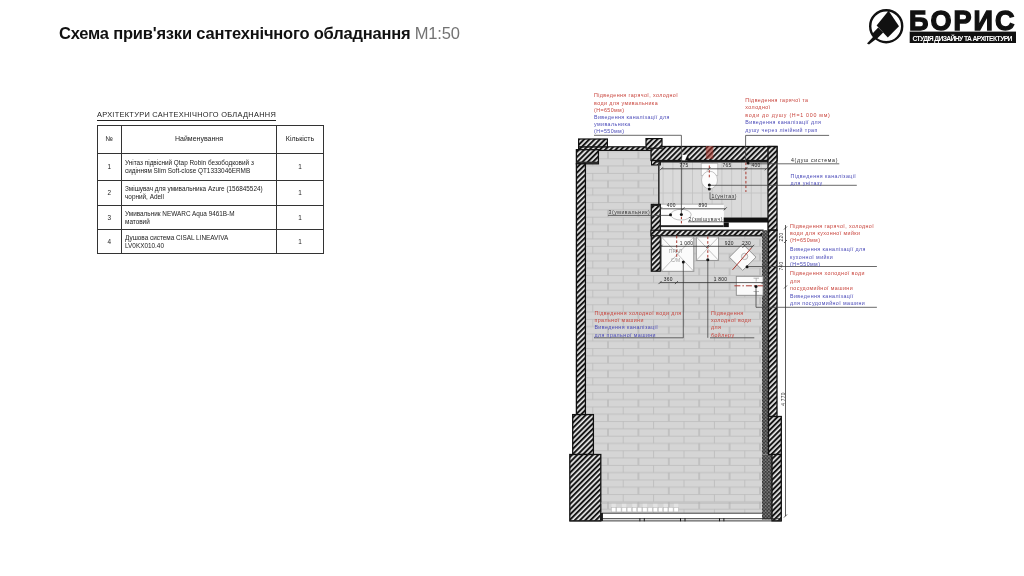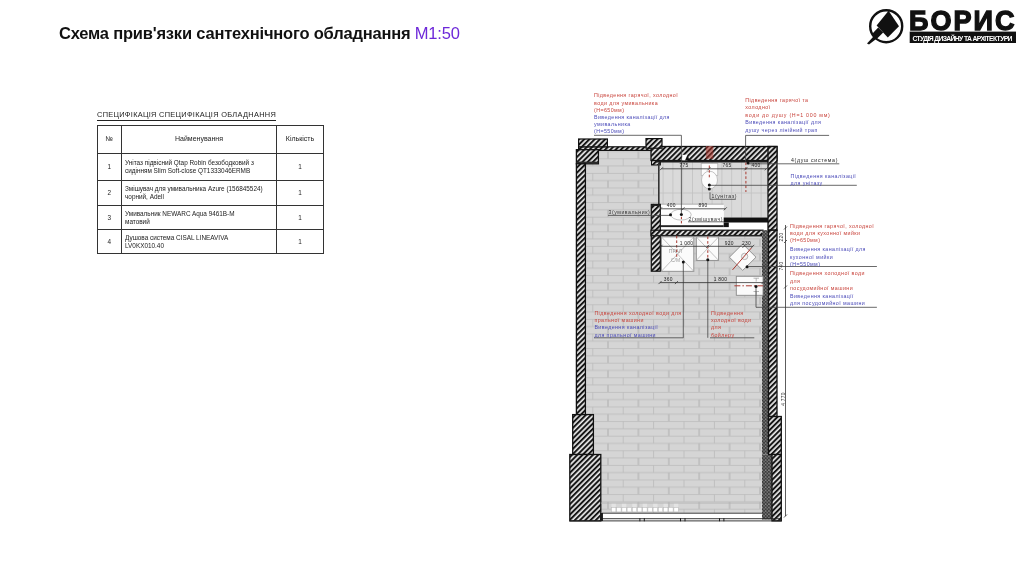--- a/index.html
+++ b/index.html
@@ -2,38 +2,38 @@
 <html><head>
 <meta charset="utf-8">
 <style>
   html,body{margin:0;padding:0;background:#fff;}
   body{width:1024px;height:576px;position:relative;overflow:hidden;font-family:"Liberation Sans",sans-serif;}
   .abs{position:absolute;}
 </style>
 </head>
 <body>
 
-<div class="abs" style="left:59px;top:25px;font-size:16.5px;line-height:1;letter-spacing:-0.2px;font-weight:bold;color:#111;white-space:nowrap;">Схема прив'язки сантехнічного обладнання <span style="font-weight:normal;color:#6d28d9;">М1:50</span></div>
+<div class="abs" style="left:59px;top:25px;font-size:16.5px;line-height:1;letter-spacing:-0.2px;font-weight:bold;color:#111;white-space:nowrap;">Схема прив'язки сантехнічного обладнання <span style="font-weight:normal;color:#737373;">М1:50</span></div>
 
 <svg class="abs" style="left:0;top:0;" width="1024" height="60" viewBox="0 0 1024 60">
 
   <g>
     <circle cx="886.2" cy="26.2" r="16" fill="none" stroke="#111" stroke-width="2.4"></circle>
     <polygon points="876.6,25.6 888.6,10.8 899,26.2 887.8,37.4" fill="#111"></polygon>
     <polygon points="871.6,34.4 878.2,27.6 883.2,32.4 876.4,39.2" fill="#111"></polygon>
     <path d="M867,43.6 L874.4,35.4 L877.2,38.2 L869,44.6 Z" fill="#111"></path>
   </g>
 
   <text x="909" y="30" font-size="27" font-weight="bold" fill="#111" stroke="#111" stroke-width="1.3" textLength="105.5">БОРИС</text>
 
   <rect x="909.7" y="31.6" width="106.3" height="11.4" fill="#111"></rect>
   <text x="912.5" y="40.6" font-size="6.8" font-weight="bold" fill="#fff" textLength="100">СТУДІЯ ДИЗАЙНУ ТА АРХІТЕКТУРИ</text>
 </svg>
 
-<div class="abs" style="left:97px;top:109.5px;font-size:7.4px;color:#222;letter-spacing:0.3px;border-bottom:0.8px solid #222;padding-bottom:1px;">СПЕЦИФІКАЦІЯ СПЕЦИФІКАЦІЯ ОБЛАДНАННЯ</div>
+<div class="abs" style="left:97px;top:109.5px;font-size:7.4px;color:#222;letter-spacing:0.3px;border-bottom:0.8px solid #222;padding-bottom:1px;">АРХІТЕКТУРИ САНТЕХНІЧНОГО ОБЛАДНАННЯ</div>
 
 <table class="abs" style="left:96.5px;top:124.5px;width:226.5px;height:128.5px;border-collapse:collapse;table-layout:fixed;font-size:6.4px;color:#222;line-height:1.18;">
   <colgroup>
       <col style="width:24.5px">
       <col style="width:155px">
       <col style="width:47px">
     </colgroup>
   <tbody>
       <tr style="height:28.5px;">
     <td style="border:1px solid #333;text-align:center;font-size:7px;">№</td>

